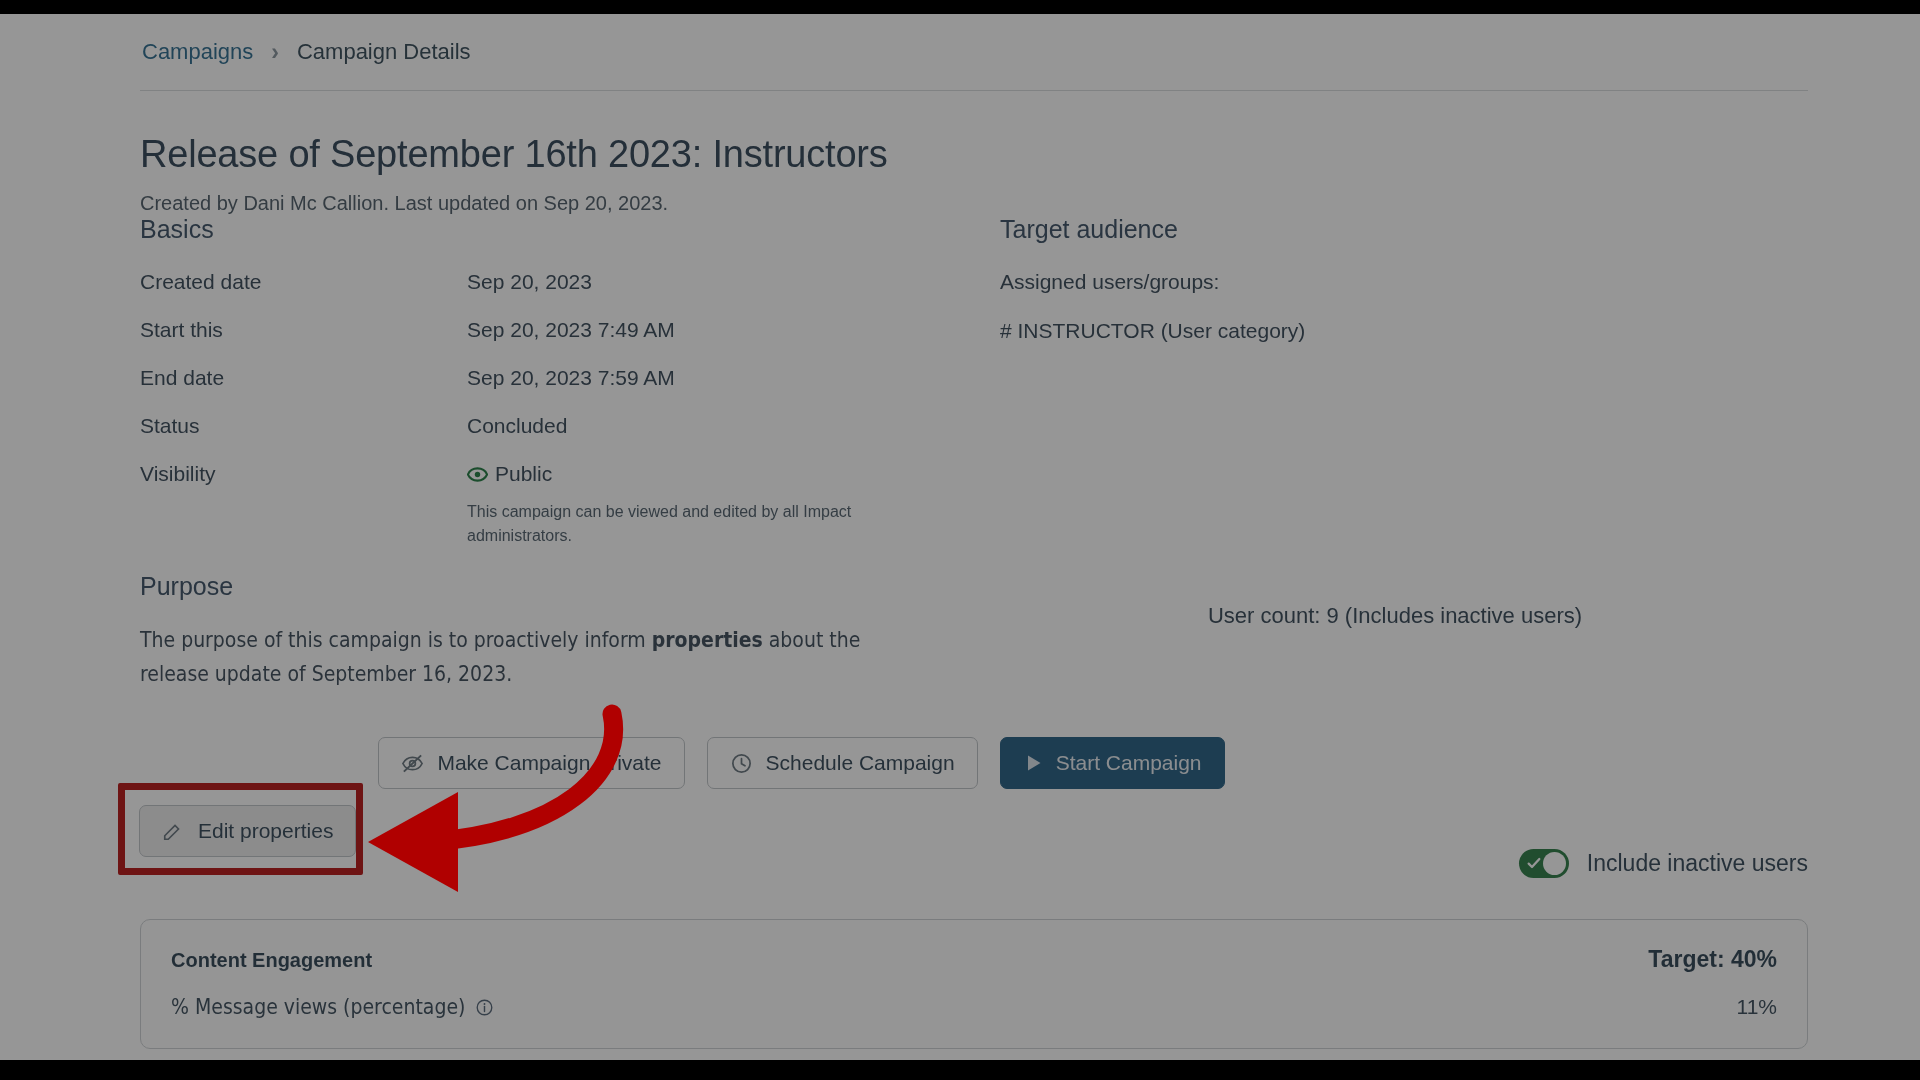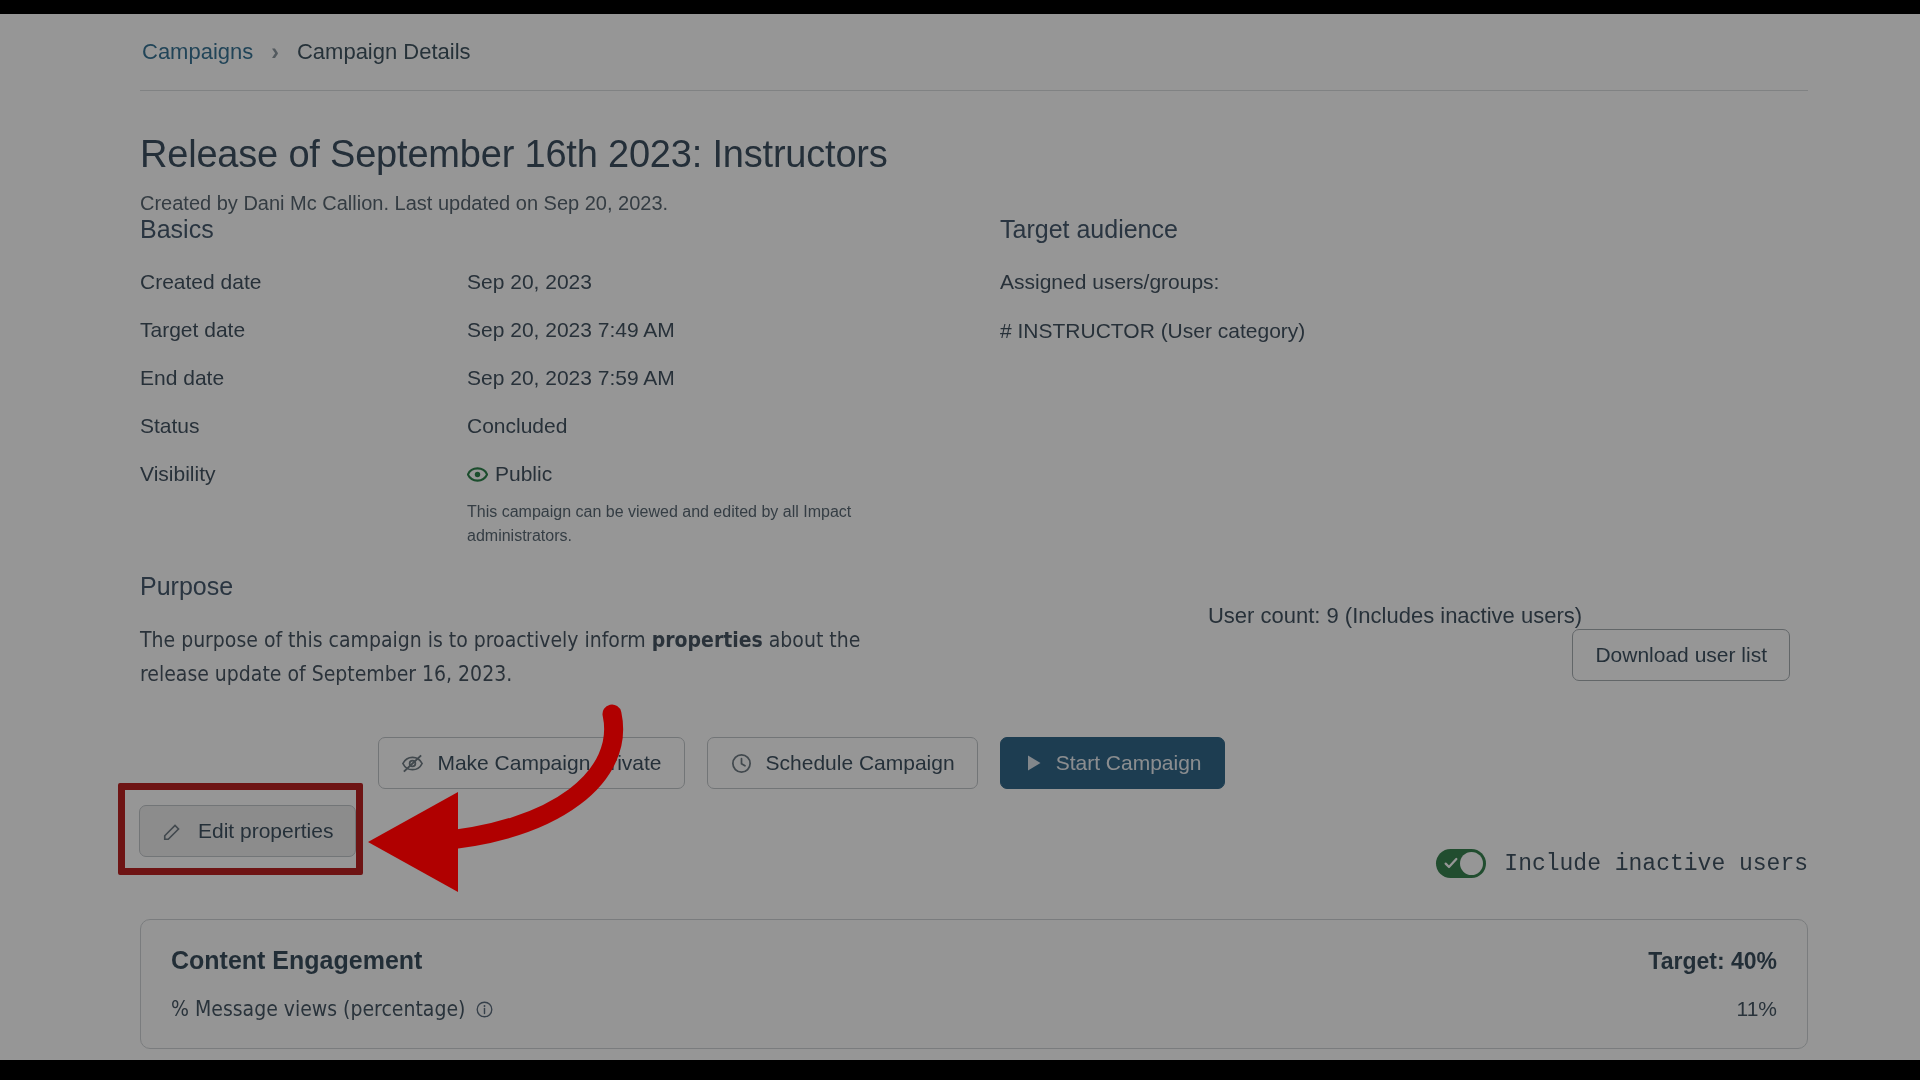--- a/index.html
+++ b/index.html
@@ -87,29 +87,29 @@
     font-size:21px; cursor:pointer; font-family:"Liberation Sans",sans-serif;
   }
 
   
   .outcomes-row { display:flex; align-items:center; margin-top:55px; }
   .outcomes-h { font-size:34px; color:#223a4c; }
   .toggle-wrap { margin-left:auto; display:flex; align-items:center; gap:18px; }
   .toggle { width:50px; height:29px; border-radius:15px; background:#1a7036; position:relative; cursor:pointer; }
   .toggle .knob { position:absolute; right:3px; top:3px; width:23px; height:23px; border-radius:50%; background:#fff; }
   .toggle .chk { position:absolute; left:7px; top:6px; }
-  .toggle-lbl { font-size:23px; color:#24394b;font-family:Liberation Mono, monospace; }
+  .toggle-lbl { font-size:23px; color:#24394b; }
 
   .card {
     margin-top:36px; width:1668px; height:130px;
     border:1px solid #c9cdd0; border-radius:10px; background:#fdfdfd;
     padding:26px 30px 0 30px;
   }
   .card-head { display:flex; align-items:baseline; }
-  .card-title { font-size:25px; font-weight:700; color:#1d3345; }
+  .card-title { font-size:20px; font-weight:700; color:#1d3345; }
   .card-target { margin-left:auto; font-size:23px; font-weight:700; color:#1d3345; }
   .card-metric-row { display:flex; align-items:center; margin-top:22px; }
   .card-metric { font-size:21px; color:#2a3d4d; display:flex; align-items:center; gap:10px;
                  font-family:"DejaVu Sans Condensed","Liberation Sans",sans-serif; }
   .card-val { margin-left:auto; font-size:21px; color:#2a3d4d; }
   .info-ic { width:19px; height:19px; }
 
   
   .arrow { position:absolute; left:0; top:14px; z-index:60; pointer-events:none; }
 </style>
@@ -134,21 +134,21 @@
       <div class="cols">
 
         <div class="col-left">
           <div class="section-h">Basics</div>
 
           <div class="kv">
             <div class="k">Created date</div>
             <div class="v">Sep 20, 2023</div>
           </div>
           <div class="kv">
-            <div class="k">Target date</div>
+            <div class="k">Start this</div>
             <div class="v">Sep 20, 2023 7:49 AM</div>
           </div>
           <div class="kv">
             <div class="k">End date</div>
             <div class="v">Sep 20, 2023 7:59 AM</div>
           </div>
           <div class="kv">
             <div class="k">Status</div>
             <div class="v">Concluded</div>
           </div>
@@ -215,21 +215,20 @@
           </div>
         </div>
 
         <div class="col-right">
           <div class="section-h">Target audience</div>
           <div class="sub-line">Assigned users/groups:</div>
           <div class="sub-line"># INSTRUCTOR (User category)</div>
 
           <div class="usercount-row">
             <span class="usercount">User count: 9 (Includes inactive users)</span>
-            <button class="dl-btn">Download user list</button>
           </div>
         </div>
       </div>
 
       <div class="outcomes-row">
         <div class="outcomes-h">Outcomes</div>
         <div class="toggle-wrap">
           <div class="toggle">
             <span class="chk">
               <svg width="16" height="16" viewBox="0 0 24 24">

